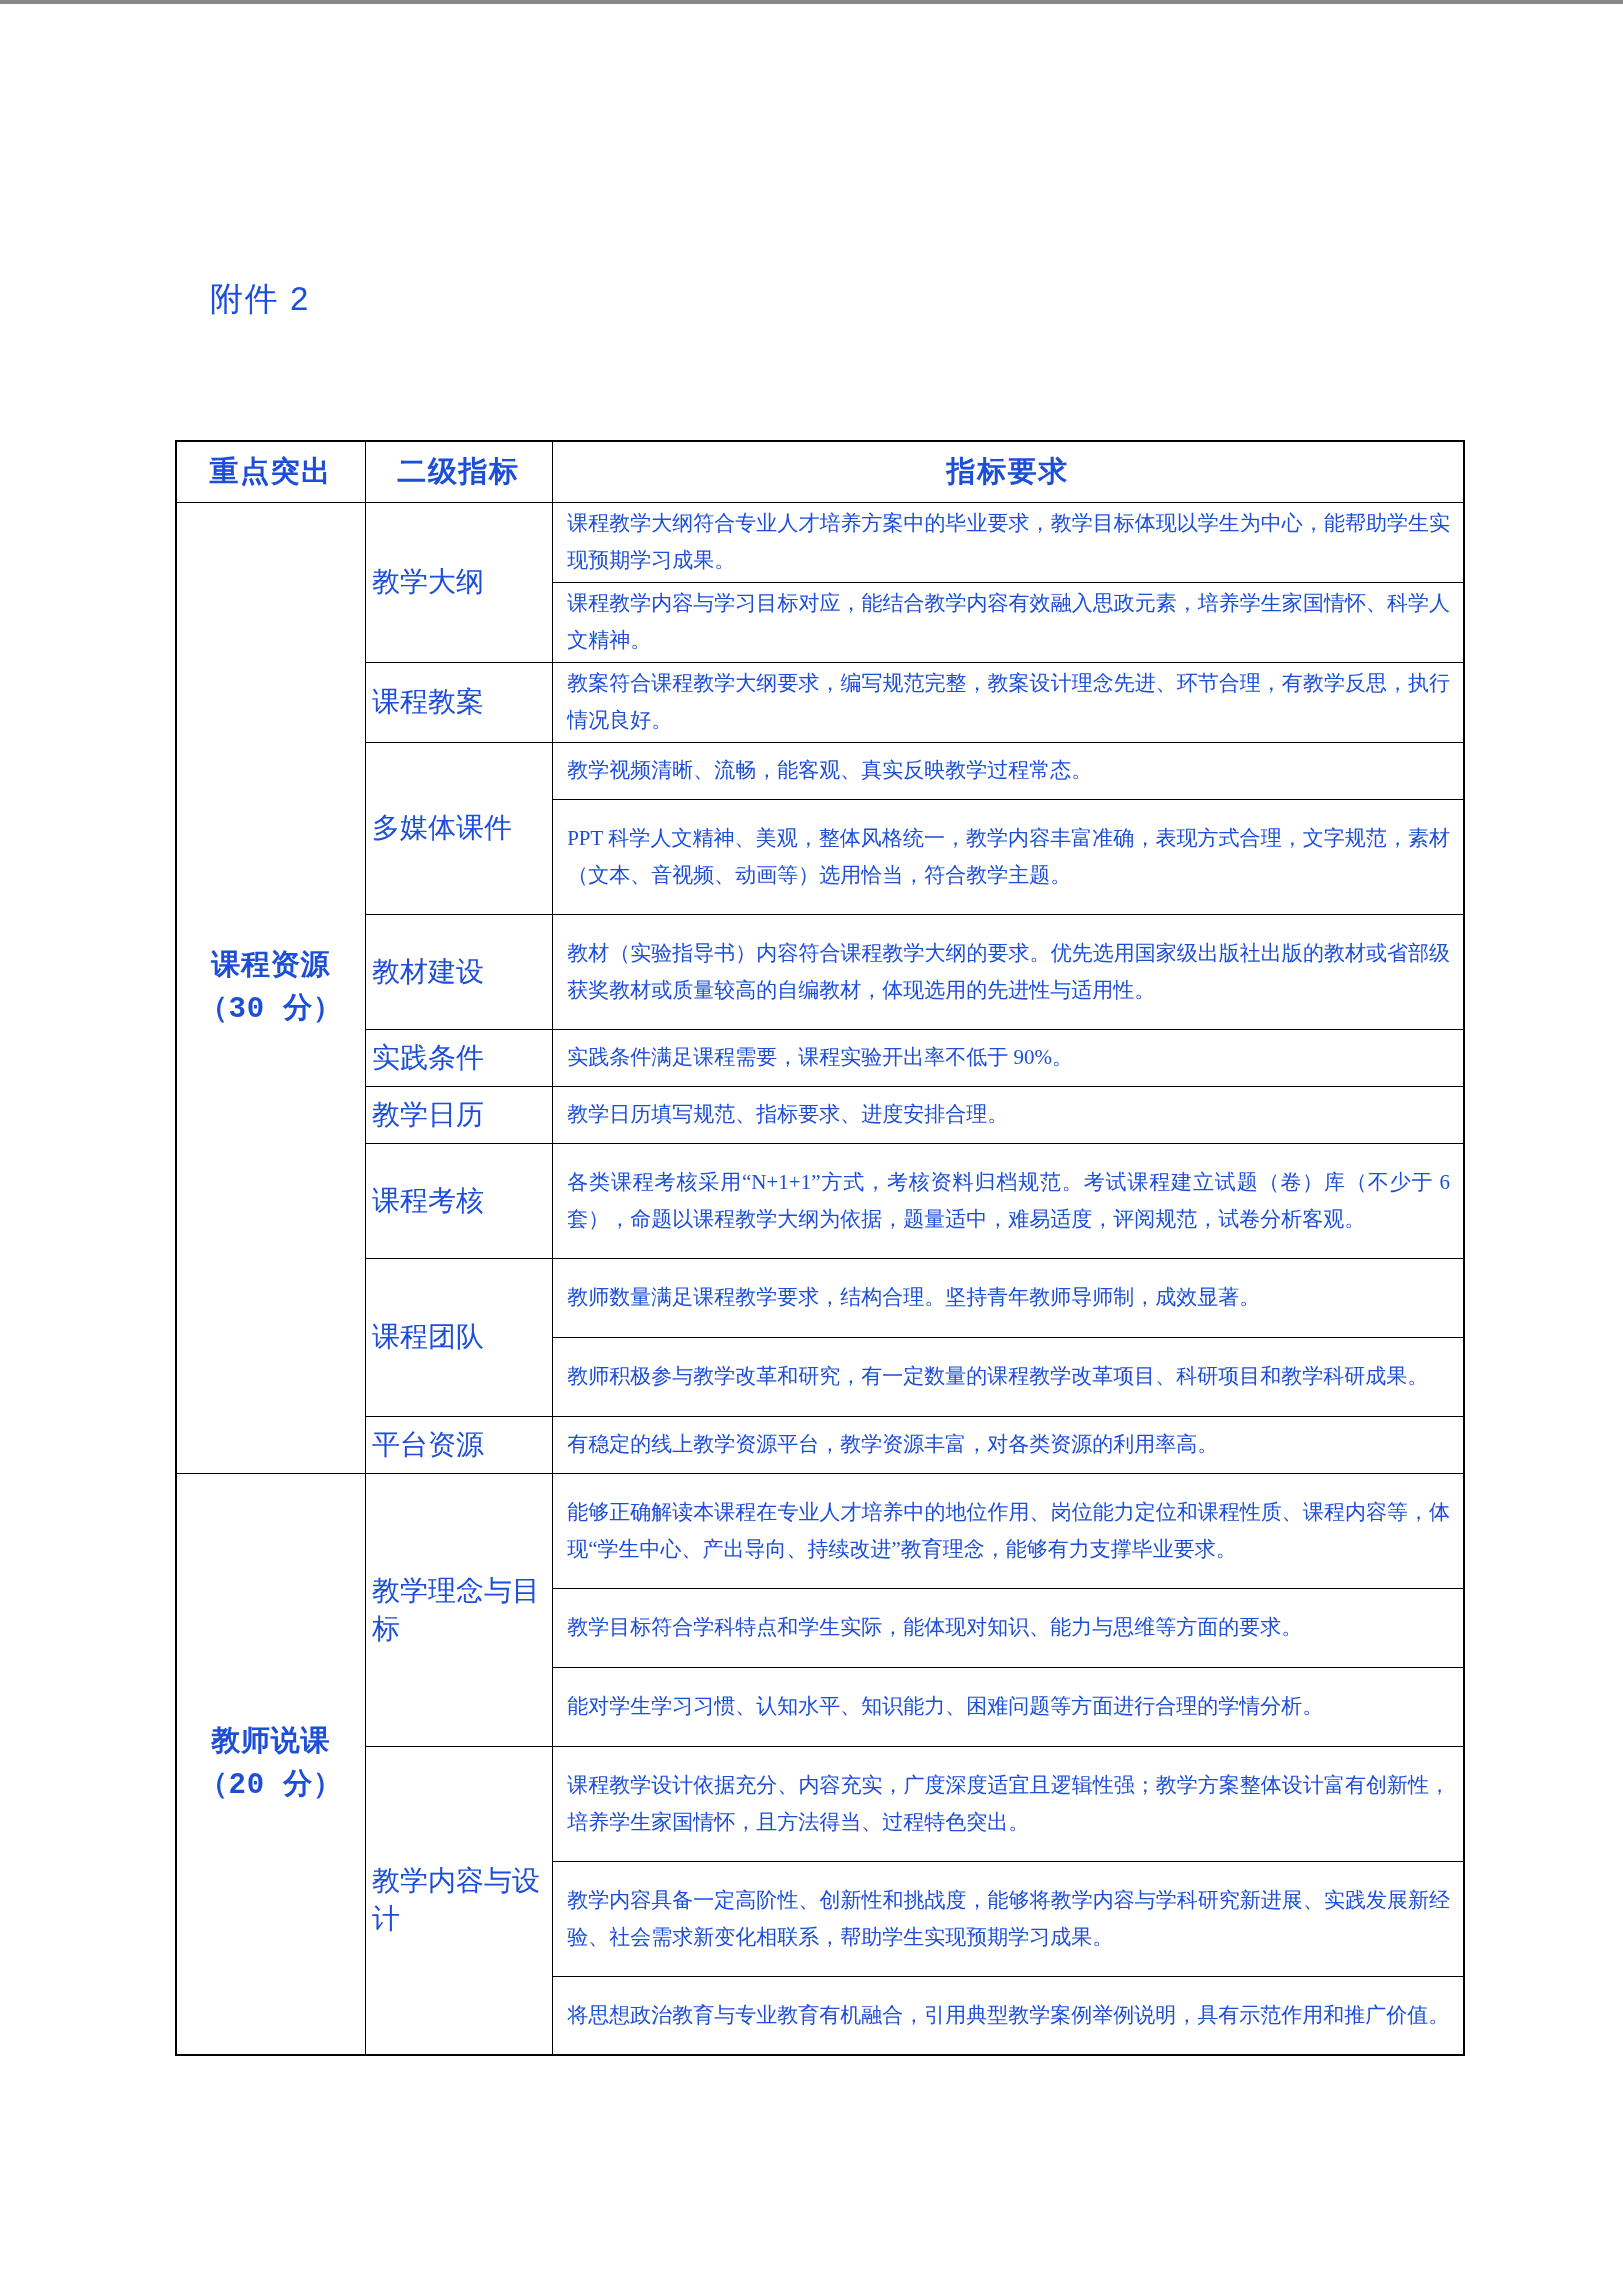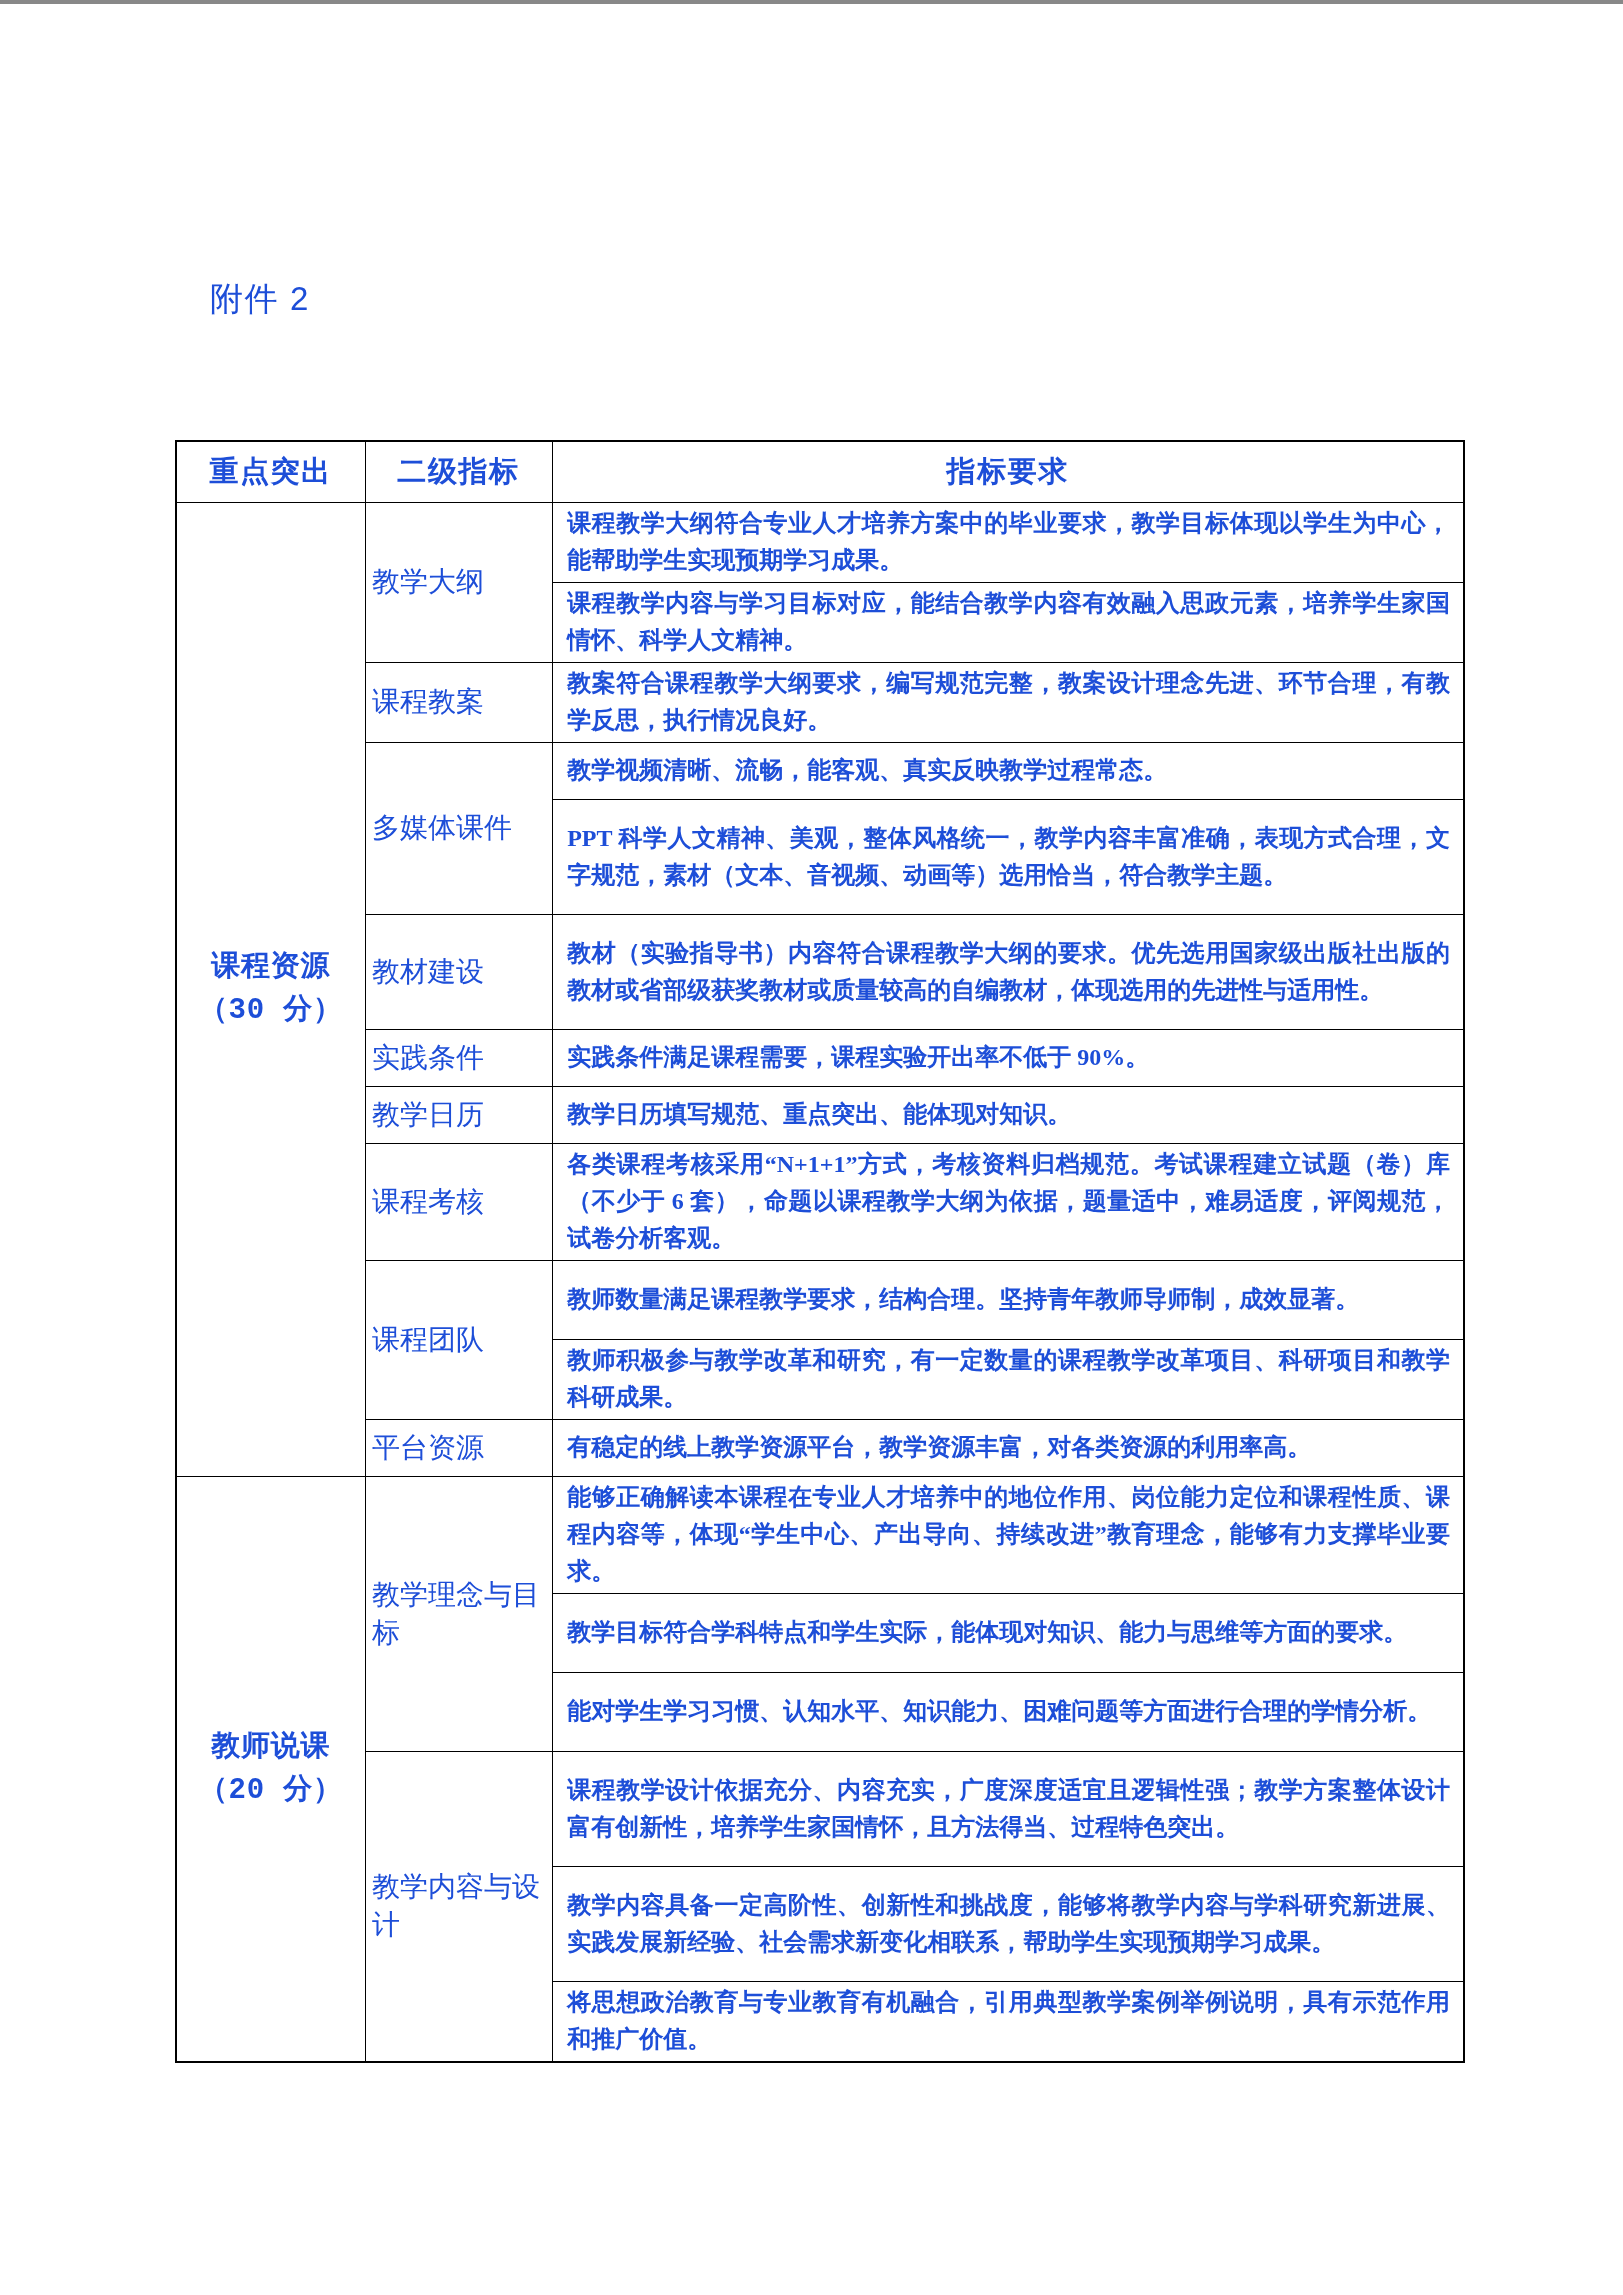--- a/index.html
+++ b/index.html
@@ -78,28 +78,27 @@
     font-family: Liberation Mono, monospace;
   }
   td.l2 {
     font-size: 28px;
     line-height: 38px;
     text-align: left;
     vertical-align: middle;
     padding: 3.3px 6.5px;
   }
   td.req {
-    font-size: 24px;
+    font-size: 21px;
     line-height: 37px;
     text-align: justify;
     text-justify: inter-ideograph;
     vertical-align: middle;
     padding: 2.5px 13px 2.5px 14.7px;
     word-break: break-all;
-    font-weight: bold;
   }
   td.req.h1 { height: 57px; }
   td.req.h2 { height: 79px; }
   td.req.h3 { height: 115px; }
 </style>
 </head>
 <body>
 
 <div class="page">
 
@@ -146,21 +145,21 @@
       <tr>
         <td class="l2">教材建设</td>
         <td class="req h3">教材（实验指导书）内容符合课程教学大纲的要求。优先选用国家级出版社出版的教材或省部级获奖教材或质量较高的自编教材，体现选用的先进性与适用性。</td>
       </tr>
       <tr>
         <td class="l2">实践条件</td>
         <td class="req h1">实践条件满足课程需要，课程实验开出率不低于 90%。</td>
       </tr>
       <tr>
         <td class="l2">教学日历</td>
-        <td class="req h1">教学日历填写规范、重点突出、能体现对知识。</td>
+        <td class="req h1">教学日历填写规范、指标要求、进度安排合理。</td>
       </tr>
       <tr>
         <td class="l2">课程考核</td>
         <td class="req h3">各类课程考核采用“N+1+1”方式，考核资料归档规范。考试课程建立试题（卷）库（不少于 6 套），命题以课程教学大纲为依据，题量适中，难易适度，评阅规范，试卷分析客观。</td>
       </tr>
       <tr>
         <td class="l2" rowspan="2">课程团队</td>
         <td class="req h2">教师数量满足课程教学要求，结构合理。坚持青年教师导师制，成效显著。</td>
       </tr>
       <tr>

